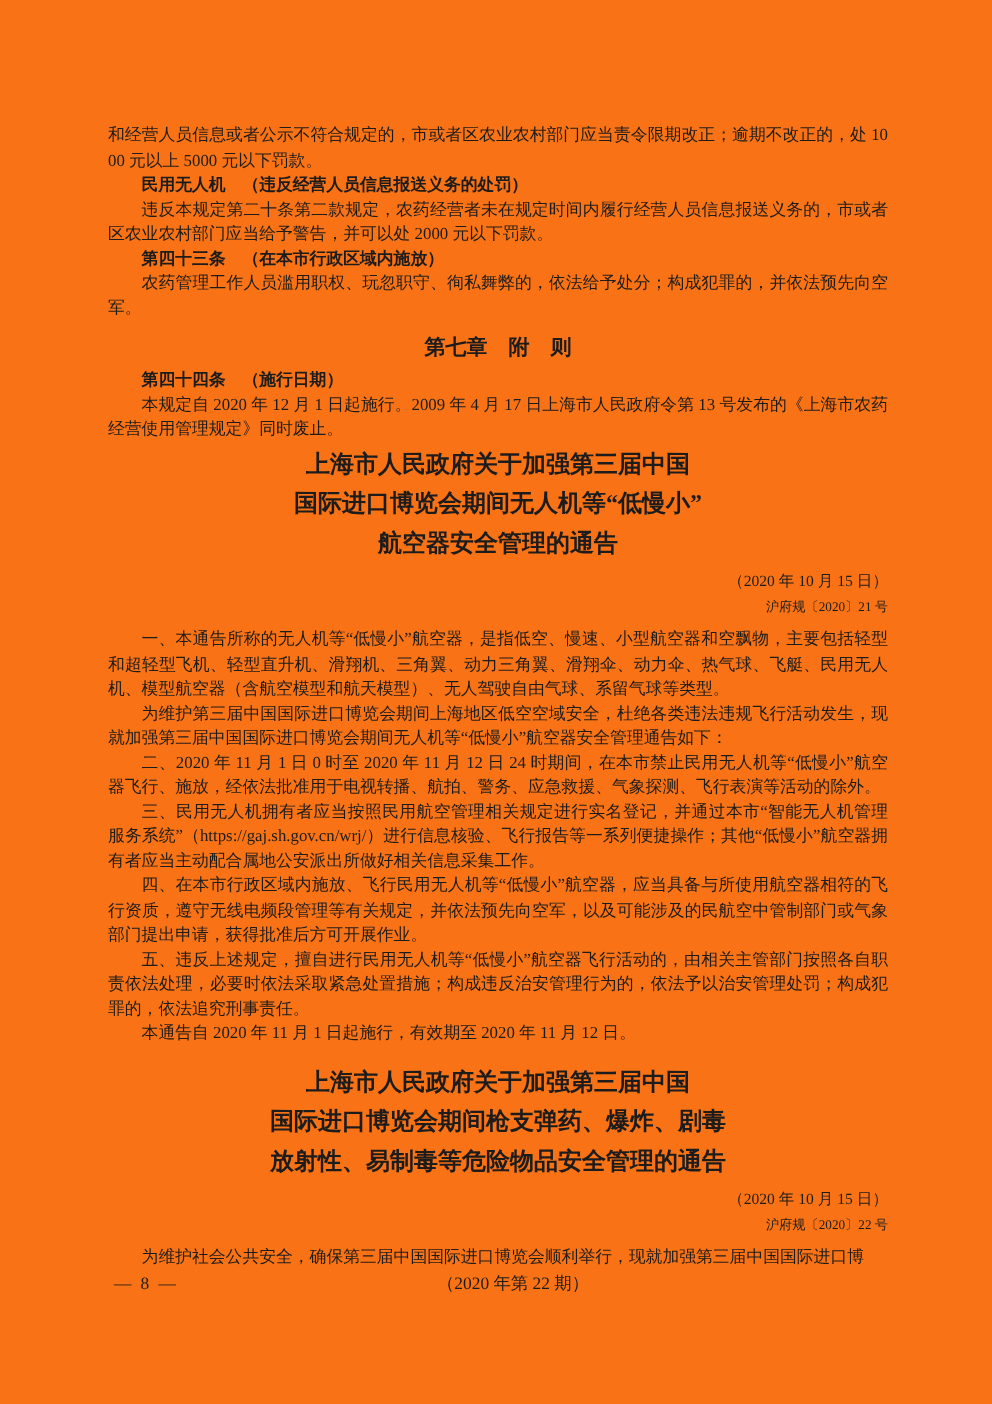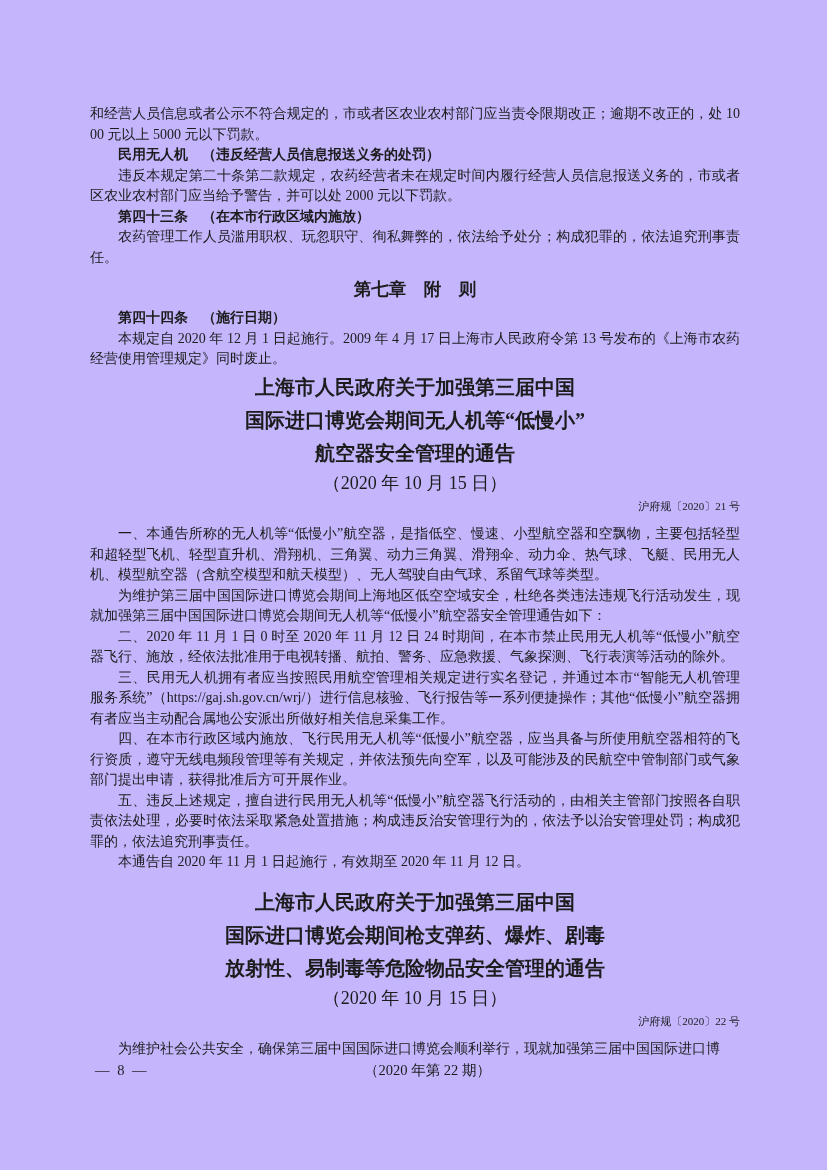--- a/index.html
+++ b/index.html
@@ -1,21 +1,21 @@
 <!DOCTYPE html>
 <html lang="zh"><head>
 <meta charset="utf-8">
 <style>
   * { margin: 0; padding: 0; box-sizing: border-box; }
   html, body { background: #ffffff; }
   .page {
     position: relative;
     width: 827px;
     height: 1170px;
-    background: #c4b5fd;
+    background: #f97316;
     color: #1c1c1c;
     font-family: "Liberation Serif", "DejaVu Serif", serif;
     overflow: hidden;
   }
   .abs-section {
     position: absolute;
     left: 90px;
     width: 650px;
   }
   #section-regulation-end { top: 104px; }
@@ -42,23 +42,23 @@
   .notice-title {
     font-size: 20px;
     font-weight: bold;
     text-align: center;
     line-height: 33px;
     margin: 0 0 3px 0;
   }
   .notice-title .title-line { display: block; }
 
   .date-line {
-    font-size: 18px;
+    font-size: 13px;
     line-height: 21px;
-    text-align: center;
+    text-align: right;
     font-weight: normal;
   }
   .doc-number {
     font-size: 11px;
     line-height: 21px;
     text-align: right;
     margin: 2px 0 7px 0;
   }
 
   .footer {
@@ -85,21 +85,21 @@
 </head>
 <body>
 
 <div class="page">
 
   <section class="abs-section" id="section-regulation-end">
     <p class="body">和经营人员信息或者公示不符合规定的，市或者区农业农村部门应当责令限期改正；逾期不改正的，处 1000 元以上 5000 元以下罚款。</p>
     <p class="body indent bold">民用无人机　（违反经营人员信息报送义务的处罚）</p>
     <p class="body indent">违反本规定第二十条第二款规定，农药经营者未在规定时间内履行经营人员信息报送义务的，市或者区农业农村部门应当给予警告，并可以处 2000 元以下罚款。</p>
     <p class="body indent bold">第四十三条　（在本市行政区域内施放）</p>
-    <p class="body indent">农药管理工作人员滥用职权、玩忽职守、徇私舞弊的，依法给予处分；构成犯罪的，依法追究刑事责任。</p>
+    <p class="body indent">农药管理工作人员滥用职权、玩忽职守、徇私舞弊的，依法给予处分；构成犯罪的，并依法预先向空军。</p>
     <h2 class="chapter-heading">第七章　附　则</h2>
     <p class="body indent bold">第四十四条　（施行日期）</p>
     <p class="body indent">本规定自 2020 年 12 月 1 日起施行。2009 年 4 月 17 日上海市人民政府令第 13 号发布的《上海市农药经营使用管理规定》同时废止。</p>
   </section>
 
   <section class="abs-section" id="section-notice-drone">
     <h1 class="notice-title">
       <span class="title-line">上海市人民政府关于加强第三届中国</span>
       <span class="title-line">国际进口博览会期间无人机等“低慢小”</span>
       <span class="title-line">航空器安全管理的通告</span>

